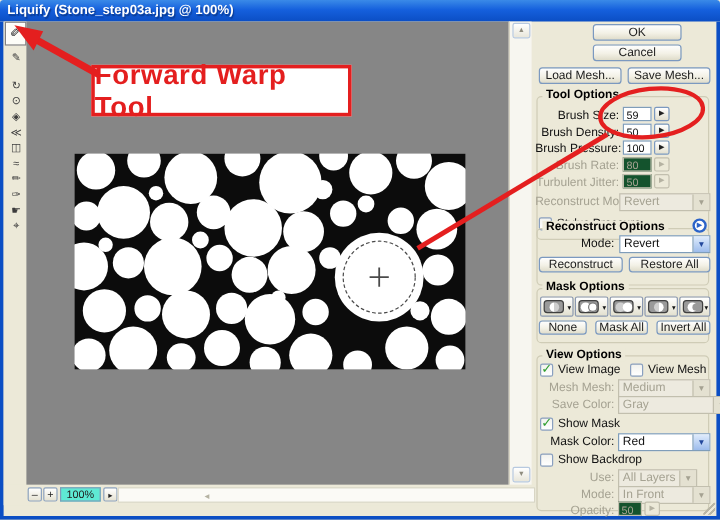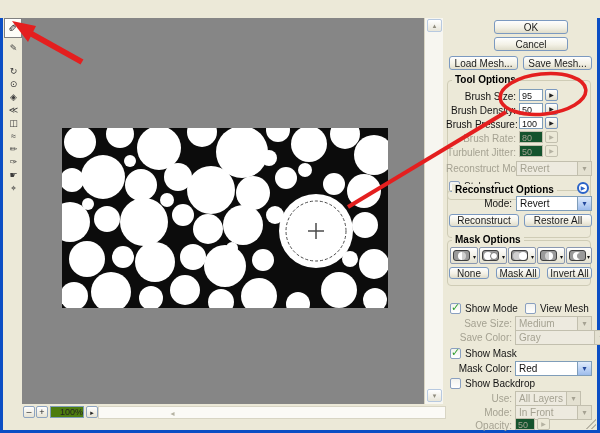--- a/index.html
+++ b/index.html
@@ -29,21 +29,21 @@
 
   
   .vscroll { position:absolute; left:424px; top:18px; width:19px; height:386px; background:#f7f6f0;
     border-left:1px solid #d8d5c4; }
   .sbtn { position:absolute; width:15px; height:13px; left:2px; border:1px solid #b7c9e0; border-radius:2px;
     background:linear-gradient(#fff,#e8e6da); font-size:7px; color:#9a97 (8a); color:#8f8c7e; text-align:center; line-height:12px; }
   .hbar { position:absolute; left:3px; top:404px; width:443px; height:17px; background:#ece9d8; }
   .zbtn { position:absolute; top:2px; width:12px; height:12px; border:1px solid #8ea4c0; border-radius:2px;
     background:linear-gradient(#fff,#e6e3d3); font-size:9px; line-height:10px; text-align:center; color:#222; }
   .zfield { position:absolute; left:47px; top:2px; width:34px; height:12px; border:1px solid #7f9db9;
-    background:#4d7c0f; font-size:9px; text-align:right; line-height:11px; color:#222; }
+    background:#5eead4; font-size:9px; text-align:center; line-height:11px; color:#222; }
   .htrack { position:absolute; left:95px; top:2px; width:348px; height:13px; background:#fbfaf6;
     border:1px solid #d8d5c4; }
   .harrow { position:absolute; left:68px; top:1px; width:11px; height:11px; color:#b5b2a2; font-size:8px;
     line-height:11px; text-align:center; }
 
   
   .panel { position:absolute; left:446px; top:18px; width:150px; height:412px; font-size:10px; }
   .btn { position:absolute; border:1px solid #7b99c0; border-radius:3px; color:#1c1c1c;
     background:linear-gradient(#fefefe,#f3f1e6 55%,#dfdcca); font-size:10px; text-align:center;
     font-family:inherit; cursor:pointer; }
@@ -90,20 +90,23 @@
   .overlay { position:absolute; left:0; top:0; width:600px; height:433px; z-index:40; pointer-events:none; }
 
   .grip { position:absolute; right:4px; bottom:4px; width:10px; height:10px; z-index:5;
     background:linear-gradient(135deg,transparent 45%,#b9b6a6 45%,#b9b6a6 55%,transparent 55%,transparent 70%,#b9b6a6 70%,#b9b6a6 80%,transparent 80%); }
 </style>
 </head>
 <body>
 
 <div class="app">
 
+  <div class="titlebar">
+    <span>Liquify (Stone_step03a.jpg @ 100%)</span>
+  </div>
   <div class="frame-l"></div>
   <div class="frame-r"></div>
   <div class="frame-b"></div>
 
   <div class="toolstrip">
     <div class="tool selected" style="top:0px"><span>✐</span></div>
     <div class="tool" style="top:24px"><span>✎</span></div>
     <div class="tool" style="top:47px"><span>↻</span></div>
     <div class="tool" style="top:60px"><span>⊙</span></div>
     <div class="tool" style="top:73px"><span>◈</span></div>
@@ -198,21 +201,21 @@
   <div class="panel">
     <button class="btn" style="left:48px;top:2px;width:74px;height:14px">OK</button>
     <button class="btn" style="left:48px;top:19px;width:74px;height:14px">Cancel</button>
     <button class="btn" style="left:3px;top:38px;width:69px;height:14px">Load Mesh...</button>
     <button class="btn" style="left:77px;top:38px;width:69px;height:14px">Save Mesh...</button>
 
     <div class="group" style="top:62px;height:120px">
       <span class="gtitle">Tool Options</span>
     </div>
     <div class="row-label" style="left:0;top:73px;width:70px">Brush Size:</div>
-    <div class="nfield" style="left:73px;top:71px"><span>95</span></div>
+    <div class="nfield" style="left:73px;top:71px"><span>59</span></div>
     <div class="spin" style="left:99px;top:71px">▶</div>
     <div class="row-label" style="left:0;top:87px;width:70px">Brush Density:</div>
     <div class="nfield" style="left:73px;top:85px"><span>50</span></div>
     <div class="spin" style="left:99px;top:85px">▶</div>
     <div class="row-label" style="left:0;top:101px;width:70px">Brush Pressure:</div>
     <div class="nfield" style="left:73px;top:99px"><span>100</span></div>
     <div class="spin" style="left:99px;top:99px">▶</div>
     <div class="row-label dis" style="left:0;top:115px;width:70px">Brush Rate:</div>
     <div class="nfield dis" style="left:73px;top:113px"><span>80</span></div>
     <div class="spin dis" style="left:99px;top:113px">▶</div>
@@ -274,25 +277,28 @@
             <span class="mc" style="left:3px;background:#fff"></span>
             <span class="mc" style="left:7px;background:#9a9a9a;width:6px;height:6px;top:2px"></span>
           </span>
           <span class="mask-arrow">▾</span>
         </div>
     </div>
     <button class="btn" style="left:3px;top:249px;width:40px;height:12px">None</button>
     <button class="btn" style="left:50px;top:249px;width:44px;height:12px">Mask All</button>
     <button class="btn" style="left:101px;top:249px;width:45px;height:12px">Invert All</button>
 
+    <div class="group" style="top:278px;height:130px">
+      <span class="gtitle">View Options</span>
+    </div>
     <span class="cb checked" style="left:4px;top:285px"></span>
-    <span class="cb-label" style="left:19px;top:285px">Show Mode</span>
+    <span class="cb-label" style="left:19px;top:285px">View Image</span>
     <span class="cb" style="left:79px;top:285px"></span>
     <span class="cb-label" style="left:94px;top:285px">View Mesh</span>
-    <div class="row-label dis" style="left:0;top:300px;width:66px">Save Size:</div>
+    <div class="row-label dis" style="left:0;top:300px;width:66px">Mesh Mesh:</div>
     <div class="combo dis" style="left:69px;top:298px;width:77px">
       <span class="cval">Medium</span>
         <span class="cbtn">▾</span>
     </div>
     <div class="row-label dis" style="left:0;top:314px;width:66px">Save Color:</div>
     <div class="combo dis" style="left:69px;top:312px;width:94px">
       <span class="cval">Gray</span>
         <span class="cbtn">▾</span>
     </div>
     <span class="cb checked" style="left:4px;top:330px"></span>
@@ -314,20 +320,23 @@
       <span class="cval">In Front</span>
         <span class="cbtn">▾</span>
     </div>
     <div class="row-label dis" style="left:0;top:402px;width:66px">Opacity:</div>
     <div class="nfield dis" style="left:69px;top:400px;width:20px"><span>50</span></div>
     <div class="spin dis" style="left:91px;top:400px">▶</div>
   </div>
 
   <div class="grip"></div>
 
+  <div class="callout">
+    <span>Forward Warp Tool</span>
+  </div>
   <svg class="overlay" viewBox="0 0 600 433" width="600" height="433">
 
     <line x1="30" y1="33" x2="82" y2="62" stroke="#e41f1f" stroke-width="6"></line>
     <polygon points="12,21 36,26 28,42" fill="#e41f1f"></polygon>
 
     <line x1="348" y1="207" x2="506" y2="112" stroke="#e41f1f" stroke-width="4"></line>
 
     <ellipse cx="543" cy="94" rx="43" ry="20" fill="none" stroke="#e41f1f" stroke-width="3.5" transform="rotate(-6 543 94)"></ellipse>
   </svg>
 </div>

